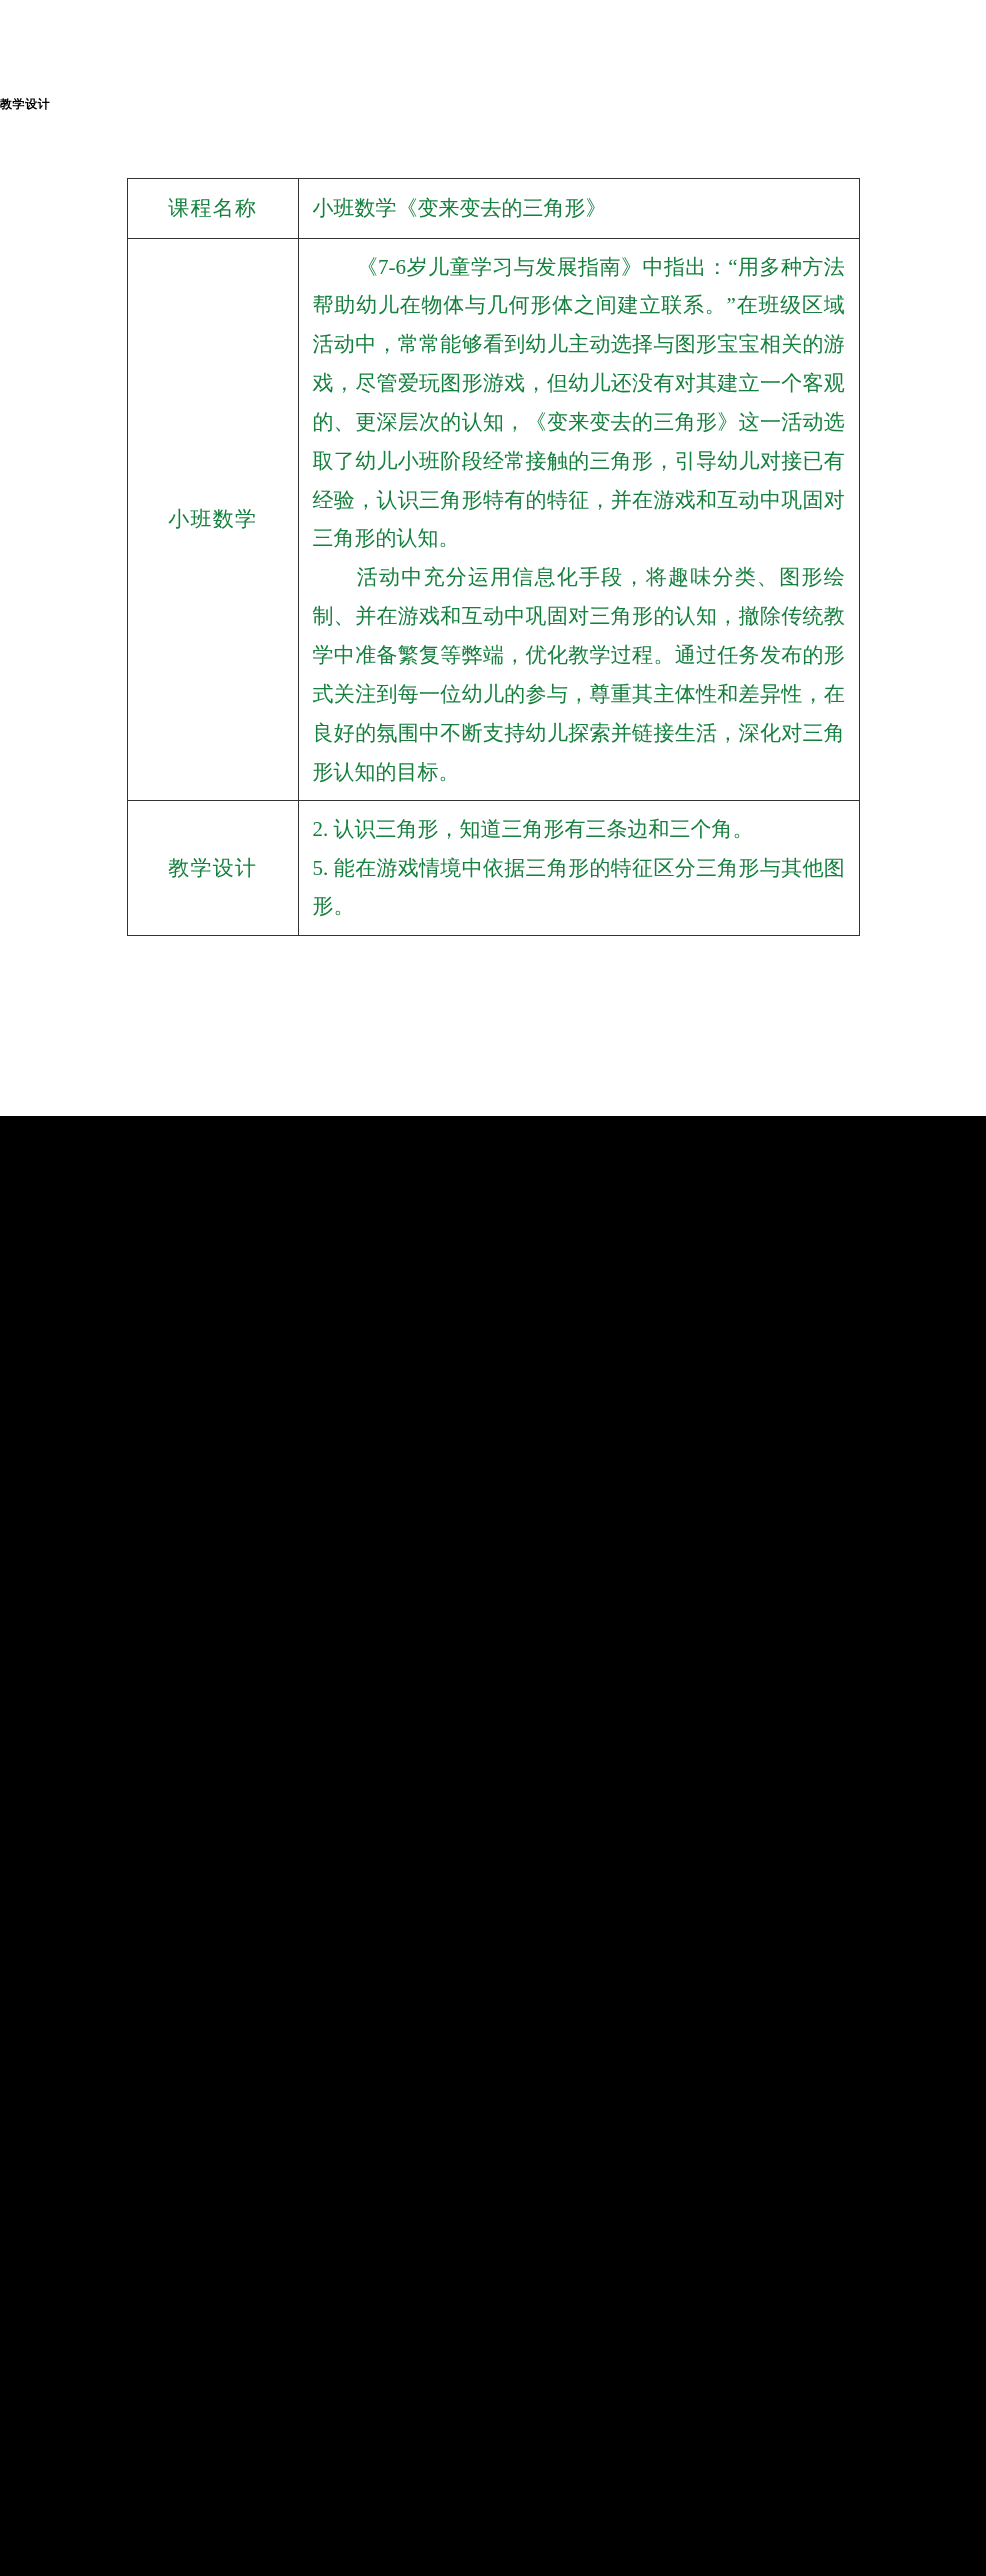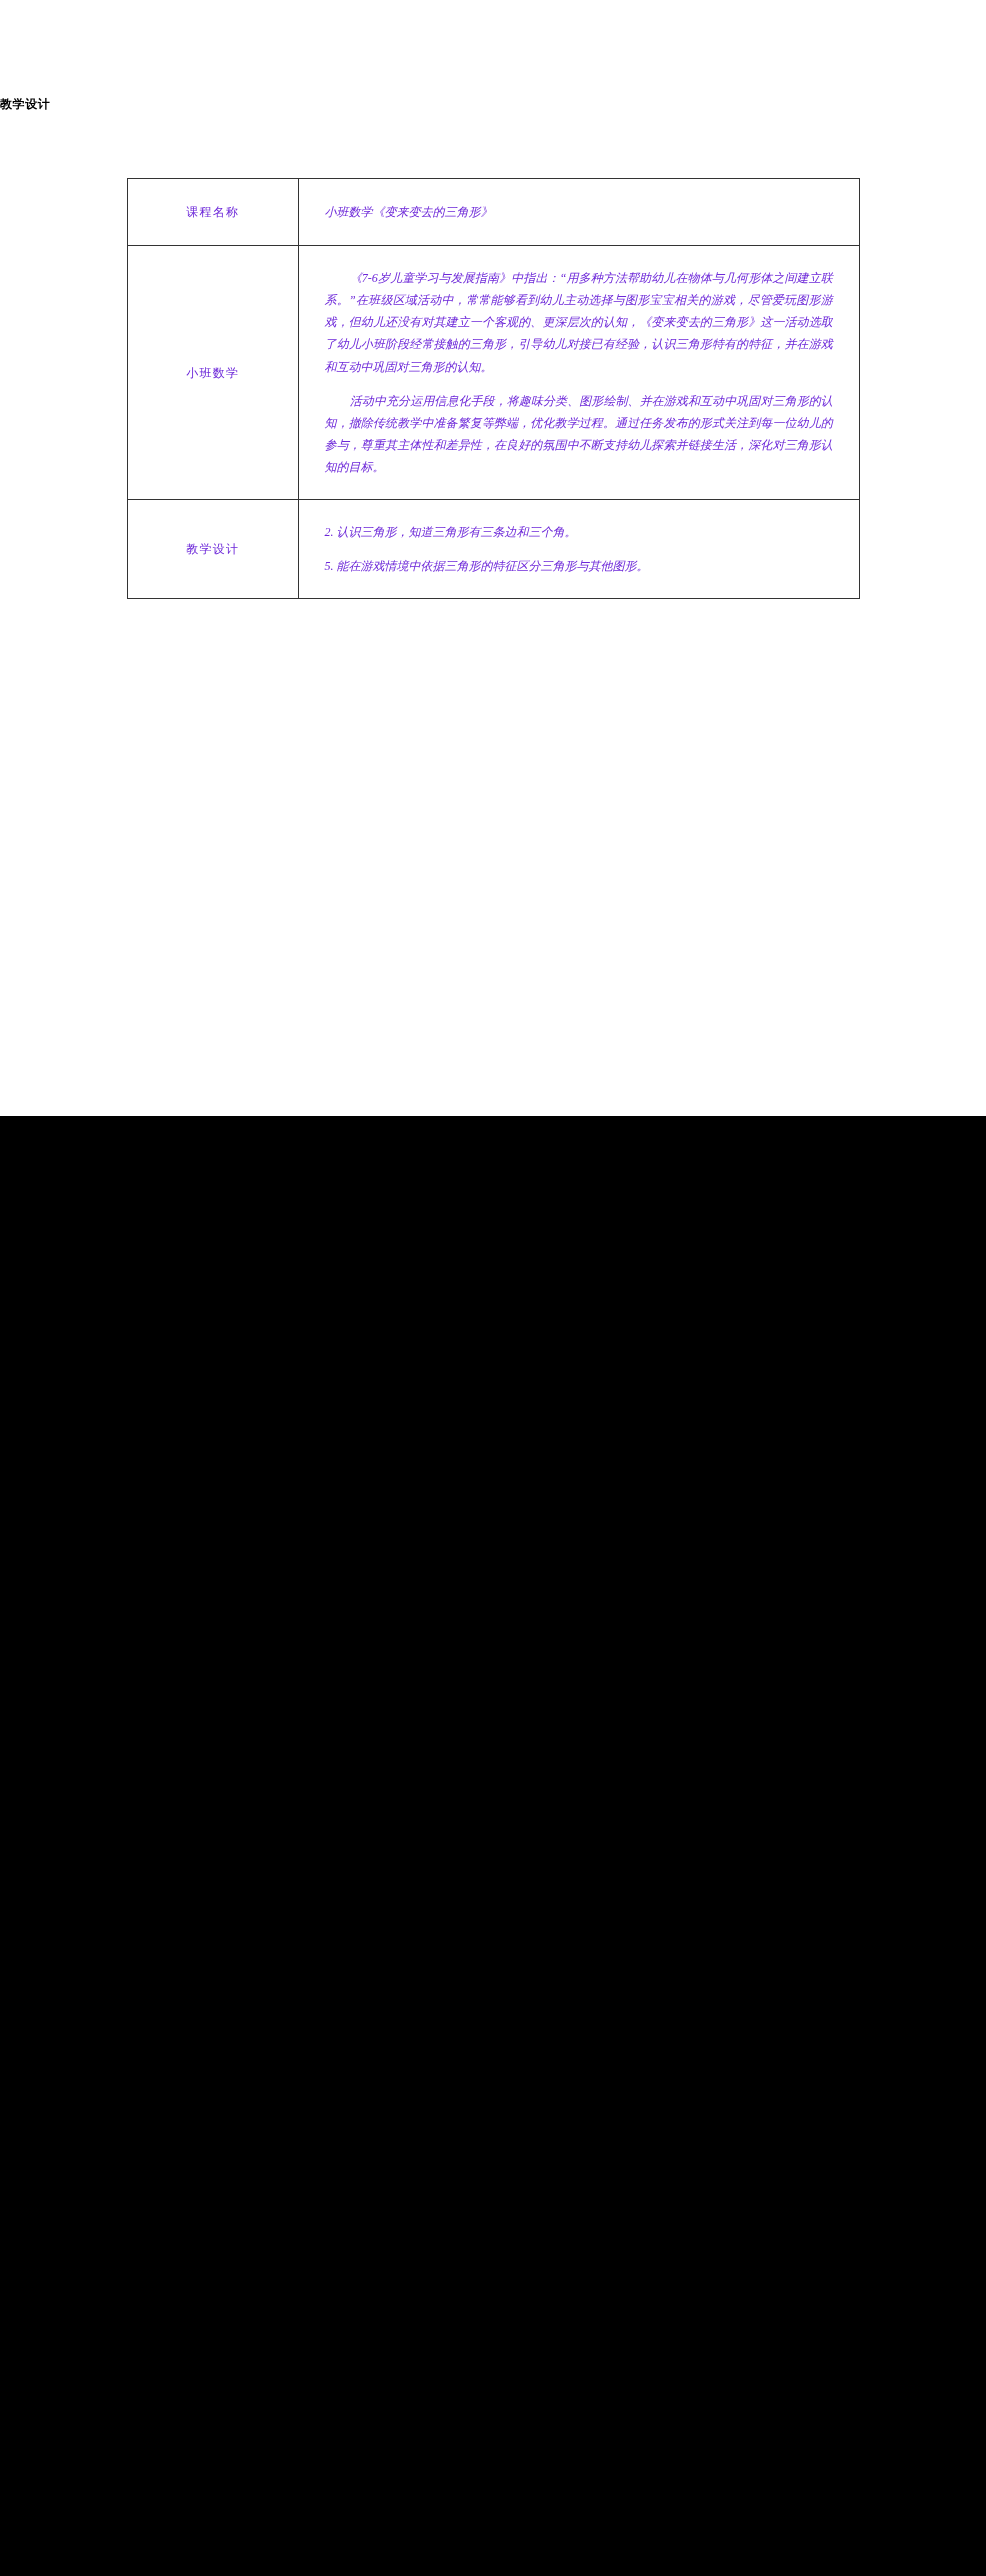--- a/index.html
+++ b/index.html
@@ -38,39 +38,38 @@
     width: 733px;
   }
   table.lesson-table {
     border-collapse: collapse;
     width: 100%;
     table-layout: fixed;
   }
   table.lesson-table td {
     border: 1.2px solid #333333;
     vertical-align: middle;
-    color: #6d28d9;
-    font-size: 12px;
+    color: #15803d;
+    font-size: 21px;
     line-height: 1.85;
     font-family: "Liberation Serif", serif;
   }
   td.label-cell {
     width: 158px;
     text-align: center;
     padding: 8.7px 6.2px;
     letter-spacing: 1.2px;
   }
   td.value-cell {
     padding: 8.7px 13.7px 8.7px 13.7px;
     text-align: justify;
   }
   td.value-cell p {
-    margin: 12px;
+    margin: 0;
     text-indent: 0;
-    font-style: italic;
   }
   td.value-cell p.indent {
     text-indent: 2.1em;
   }
   td.value-cell p + p {
     margin-top: 0;
   }
   .name-row td.value-cell {
     padding-top: 10px;
     padding-bottom: 10px;

